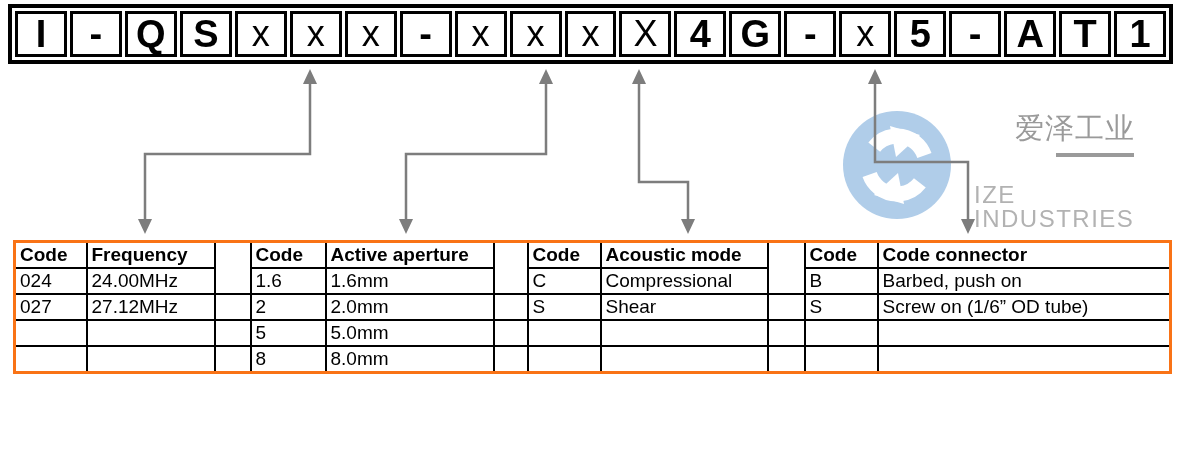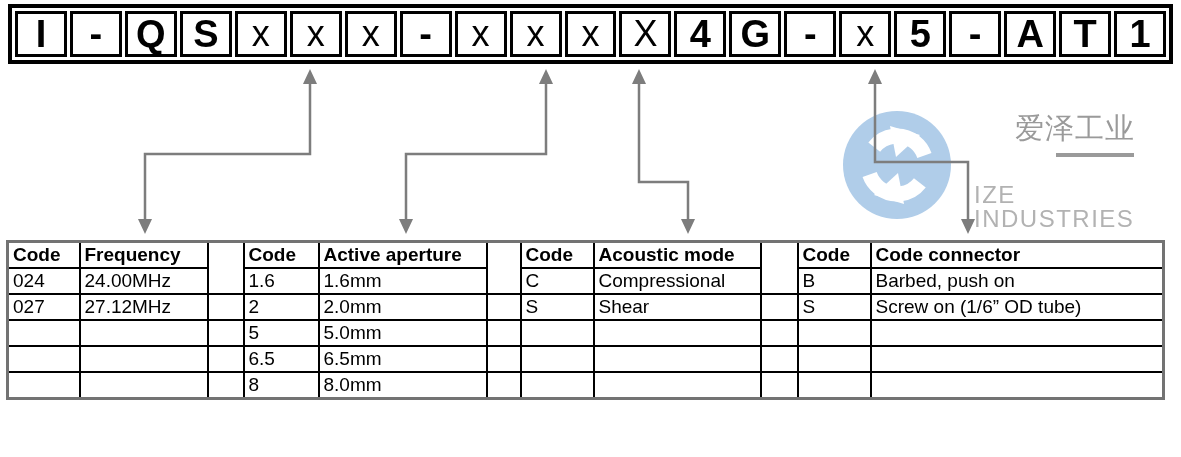--- a/index.html
+++ b/index.html
@@ -35,23 +35,23 @@
     font-size:29px;font-weight:normal;color:#9a9a9a;letter-spacing:1px;line-height:1;margin-left:41px;
   }
   .logo-bar{position:absolute;left:1056px;top:153px;width:78px;height:4px;background:#9a9a9a;z-index:1;}
   .logo-en{
     position:absolute;left:974px;top:167px;z-index:1;
     font-size:24px;color:#b2b2b2;letter-spacing:1.5px;line-height:1;margin-top:16px;
   }
 
   
   table.ref{
-    position:absolute;left:6px;top:240px;width:1156px;z-index:4;
+    position:absolute;left:13px;top:240px;width:1156px;z-index:4;
     border-collapse:collapse;table-layout:fixed;
-    border:3px solid #737373;background:transparent;
+    border:3px solid #f97316;background:transparent;
   }
   table.ref th,table.ref td{
     border:2px solid #000;
     font-size:19px;line-height:1.15;
     padding:0 1px 0 4px;height:24px;
     text-align:left;vertical-align:middle;
     overflow:hidden;white-space:nowrap;
   }
   table.ref th{font-weight:bold;}
   table.ref th.gap-h{border-bottom:hidden;}
@@ -188,33 +188,20 @@
     <td></td>
     <td></td>
     <td></td>
     <td></td>
     <td></td>
   </tr>
   <tr>
     <td></td>
     <td></td>
     <td></td>
-    <td>6.5</td>
-    <td>6.5mm</td>
-    <td></td>
-    <td></td>
-    <td></td>
-    <td></td>
-    <td></td>
-    <td></td>
-  </tr>
-  <tr>
-    <td></td>
-    <td></td>
-    <td></td>
     <td>8</td>
     <td>8.0mm</td>
     <td></td>
     <td></td>
     <td></td>
     <td></td>
     <td></td>
     <td></td>
   </tr>
 </tbody>

